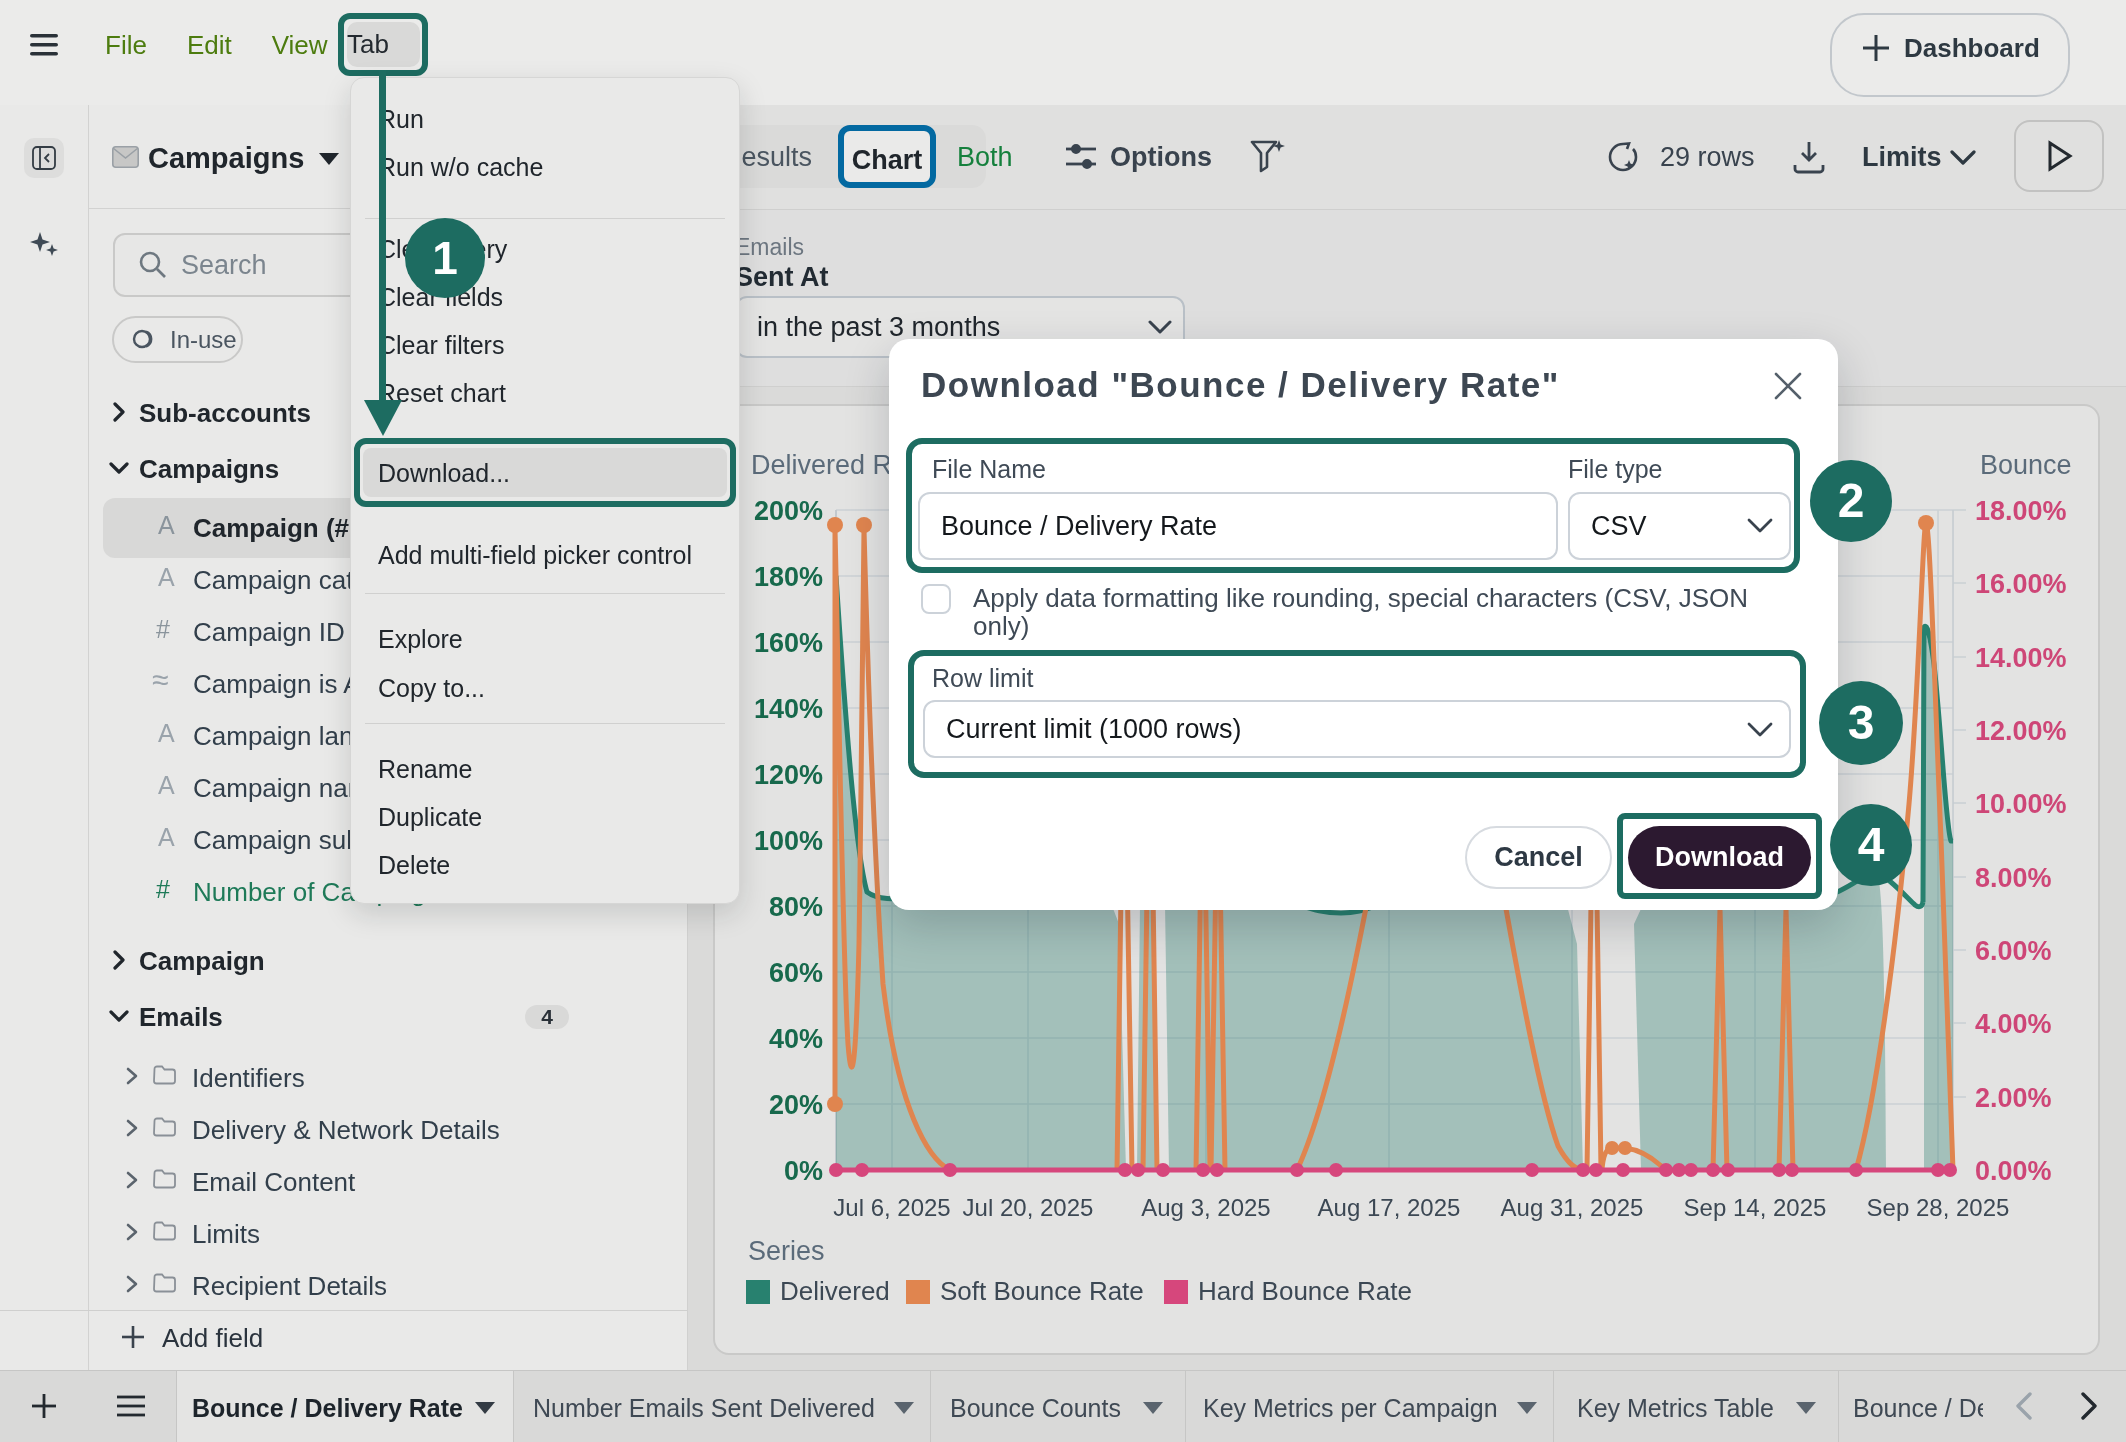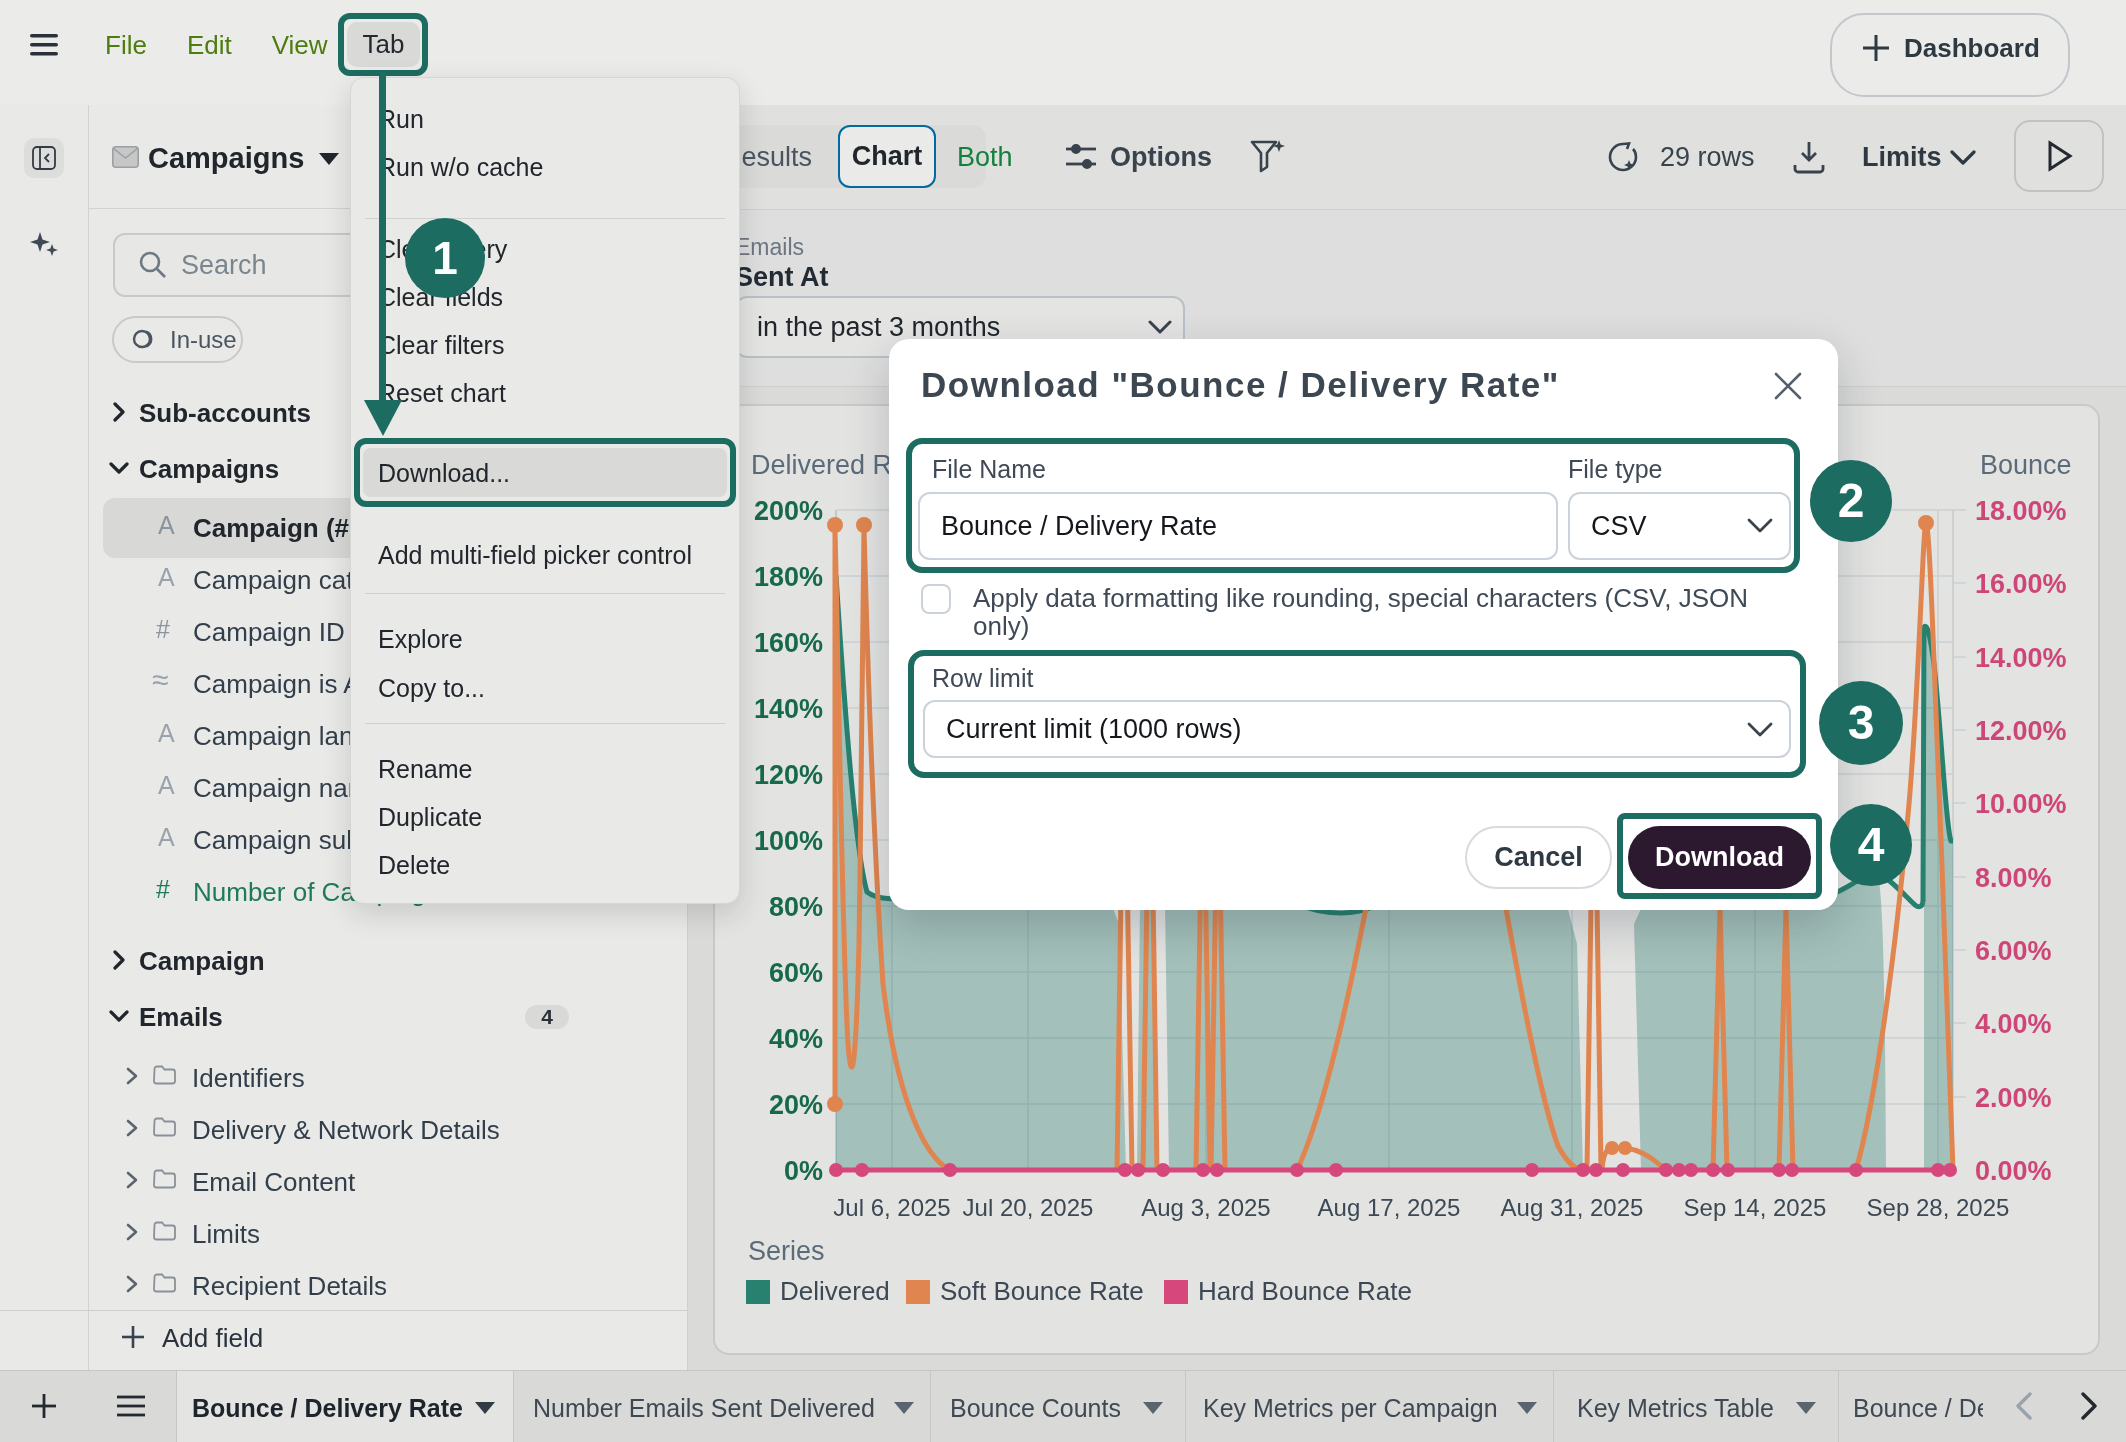--- a/index.html
+++ b/index.html
@@ -14,21 +14,21 @@
 <svg class="abs" style="left:30px;top:34px" width="30" height="24" viewBox="0 0 30 24">
     <g fill="#2a3138">
       <rect x="0" y="0" width="28" height="3.6" rx="1.8"></rect>
       <rect x="0" y="9" width="28" height="3.6" rx="1.8"></rect>
       <rect x="0" y="18" width="28" height="3.6" rx="1.8"></rect>
     </g>
   </svg>
 <div class="abs" style="left:105px;top:30px;width:600px;font-size:26px;color:#4d7c0f">
 <span style="margin-right:40px">File</span><span style="margin-right:40px">Edit</span><span>View</span>
 </div>
-<div class="abs" style="left:347px;top:22px;width:73px;height:45px;background:#d9d9d8;border-radius:10px;text-align:center;line-height:45px;font-size:26px;color:#23292f">Tab</div>
+<div class="abs" style="left:347px;top:22px;width:73px;height:45px;background:#d9d9d8;border-radius:10px;line-height:45px;font-size:26px;color:#23292f">Tab</div>
 <div class="abs" style="left:338px;top:13px;width:90px;height:63px;border:6px solid #1d6c61;border-radius:12px;box-sizing:border-box"></div>
 <div class="abs" style="left:1830px;top:13px;width:240px;height:84px;border:2px solid #c2c7cc;border-radius:34px;box-sizing:border-box;background:#ebebea">
   <svg class="abs" style="left:30px;top:19px" width="28" height="28" viewBox="0 0 28 28">
       <g stroke="#2e3942" stroke-width="3" fill="none">
         <line x1="14" y1="1" x2="14" y2="27"></line>
         <line x1="1" y1="14" x2="27" y2="14"></line>
       </g>
     </svg>
   <div class="abs" style="left:72px;top:18px;font-size:26px;font-weight:bold;color:#2e3942">Dashboard</div>
 </div>
@@ -154,21 +154,21 @@
         <line x1="13" y1="2" x2="13" y2="24"></line>
         <line x1="2" y1="13" x2="24" y2="13"></line>
       </g>
     </svg>
   <div class="abs" style="left:162px;top:943px;color:#2a333d">Add field</div>
 </div>
 
 <div class="abs" style="left:688px;top:105px;width:1438px;height:104px;background:#e0e0df;border-bottom:1px solid #cfcfce"></div>
 <div class="abs" style="left:720px;top:125px;width:266px;height:63px;background:#dadad9;border-radius:14px"></div>
 <div class="abs" style="left:722px;top:142px;font-size:27px;color:#4a5560">Results</div>
-<div class="abs" style="left:838px;top:125px;width:98px;height:63px;background:#eaeae9;border:2px solid #0369a1;border-radius:12px;box-sizing:border-box;text-align:center;line-height:59px;font-size:27px;font-weight:bold;color:#20262c">Chart</div>
+<div class="abs" style="left:838px;top:125px;width:98px;height:63px;background:#eaeae9;border:6px solid #0369a1;border-radius:12px;box-sizing:border-box;text-align:center;line-height:59px;font-size:27px;font-weight:bold;color:#20262c">Chart</div>
 <div class="abs" style="left:957px;top:142px;font-size:27px;color:#15803d">Both</div>
 <svg class="abs" style="left:1064px;top:140px" width="34" height="34" viewBox="0 0 34 34" fill="none" stroke="#39434e" stroke-width="2.8">
     <line x1="2" y1="9" x2="32" y2="9"></line>
     <line x1="2" y1="24" x2="32" y2="24"></line>
     <circle cx="12" cy="9" r="3.6" fill="#39434e"></circle>
     <circle cx="23" cy="24" r="3.6" fill="#39434e"></circle>
     <circle cx="23" cy="9" r="3.6" fill="#39434e" opacity="0"></circle>
   </svg>
 <div class="abs" style="left:1110px;top:142px;font-size:27px;font-weight:bold;color:#39434e">Options</div>
 <svg class="abs" style="left:1248px;top:136px" width="40" height="42" viewBox="0 0 40 42" fill="none" stroke="#39434e" stroke-width="2.6">

